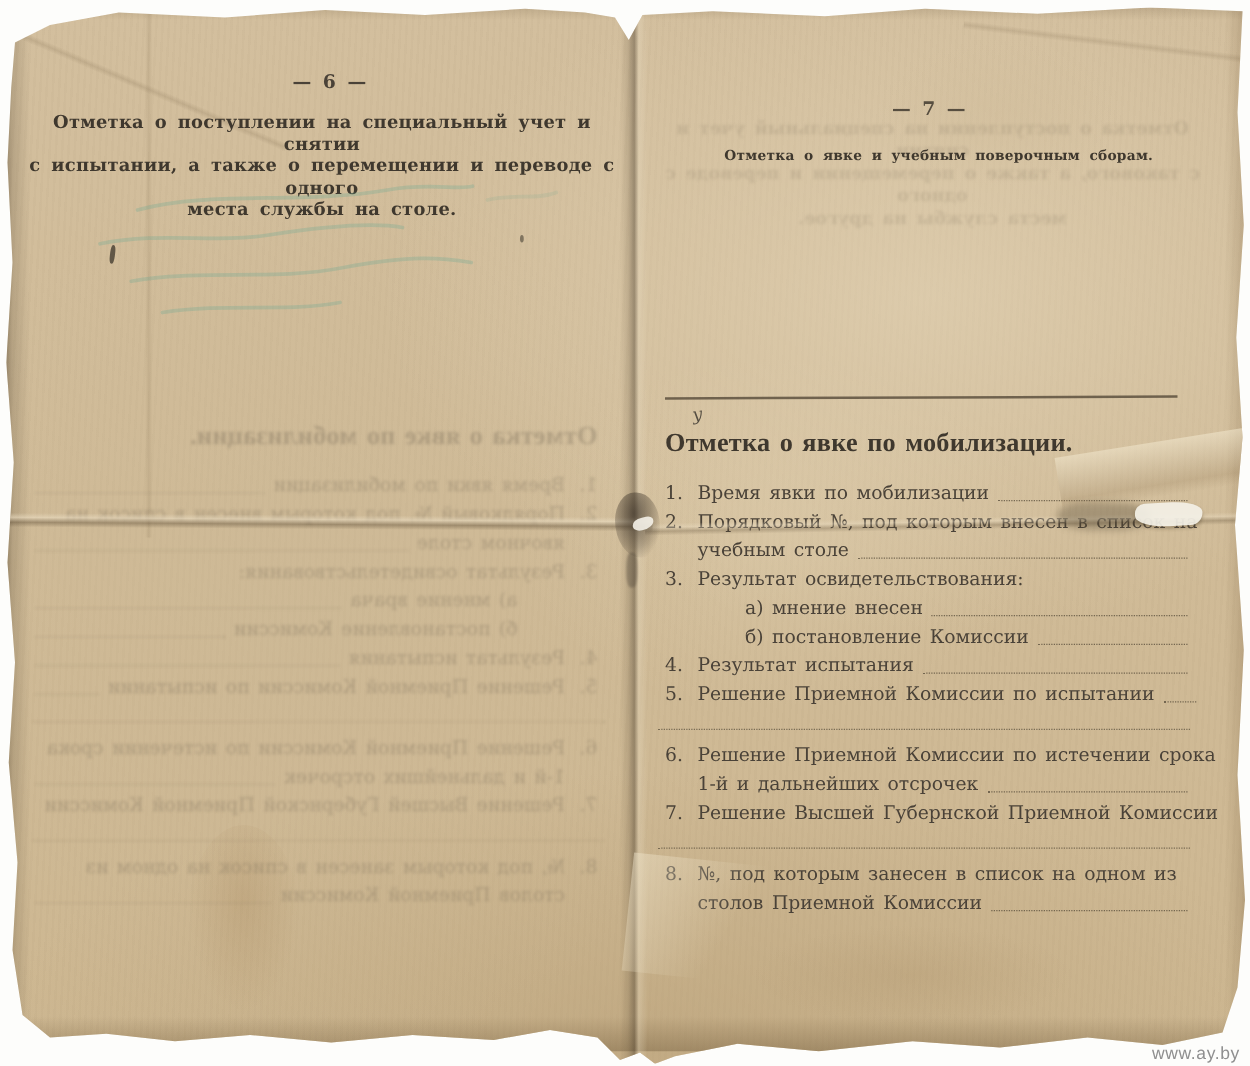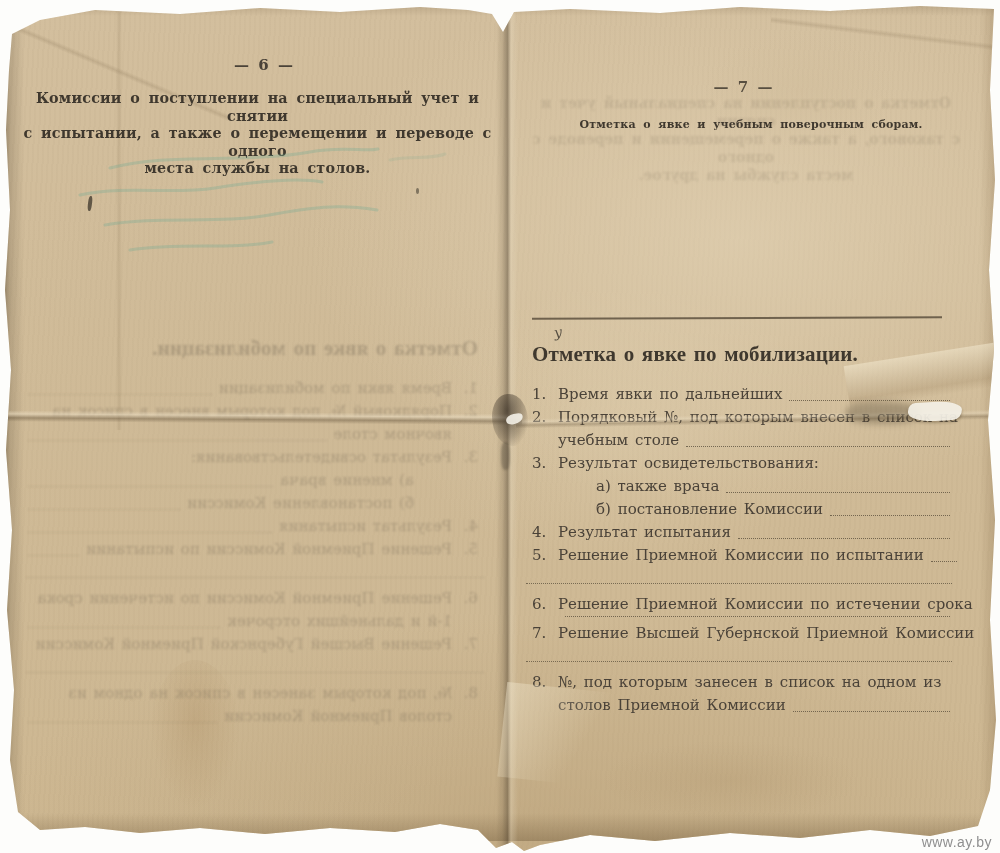--- a/index.html
+++ b/index.html
@@ -85,23 +85,23 @@
   <div class="shade crease-tl"></div>
   <div class="shade crease-tr"></div>
   <div class="shade crease-v-left"></div>
   <div class="shade stain-1"></div>
   <div class="shade stain-2"></div>
   <div class="shade stain-3"></div>
 
   <div class="page-col lp">
     <div class="page-num">— 6 —</div>
     <div class="hdr">
-      <div>Комиссии о поступлении на специальный учет и снятии</div>
+      <div>Отметка о поступлении на специальный учет и снятии</div>
       <div>с испытании, а также о перемещении и переводе с одного</div>
-      <div>места службы на столов.</div>
+      <div>места службы на столе.</div>
     </div>
     <svg class="hand-svg" width="460" height="130" viewBox="0 0 460 130">
       <g fill="none" stroke="#66a893" stroke-width="3" stroke-linecap="round" opacity=".28">
         <path d="M80 28 C140 12 210 24 280 12 C312 6 336 12 348 9"></path>
         <path d="M50 55 C100 45 140 55 185 48 C230 41 270 38 292 42"></path>
         <path d="M75 85 C130 75 190 85 245 74 C300 64 322 66 347 70"></path>
         <path d="M100 110 C150 102 200 110 242 102"></path>
         <path d="M360 20 C380 15 400 20 415 14" opacity=".5"></path>
       </g>
     </svg>
@@ -183,39 +183,39 @@
     </div>
     <div class="page-num">— 7 —</div>
     <div class="hdr">Отметка о явке и учебным поверочным сборам.</div>
     <div class="rule"></div>
     <div class="hw-mark">у</div>
     <div class="list">
       <div class="list-title">Отметка о явке по мобилизации.</div>
       <div id="mob-list-rows">
           <div class="row ">
             <span class="num">1.</span>
-            <span class="txt">Время явки по дальнейших</span>
+            <span class="txt">Время явки по мобилизации</span>
             <span class="leader"></span>
           </div>
           <div class="row ">
             <span class="num">2.</span>
             <span class="txt">Порядковый №, под которым внесен в список на</span>
           </div>
           <div class="row cont">
             <span class="num"></span>
             <span class="txt">учебным столе</span>
             <span class="leader"></span>
           </div>
           <div class="row ">
             <span class="num">3.</span>
             <span class="txt">Результат освидетельствования:</span>
           </div>
           <div class="row sub">
             <span class="num"></span>
-            <span class="txt">а) также врача</span>
+            <span class="txt">а) мнение внесен</span>
             <span class="leader"></span>
           </div>
           <div class="row sub">
             <span class="num"></span>
             <span class="txt">б) постановление Комиссии</span>
             <span class="leader"></span>
           </div>
           <div class="row ">
             <span class="num">4.</span>
             <span class="txt">Результат испытания</span>
@@ -226,20 +226,21 @@
             <span class="txt">Решение Приемной Комиссии по испытании</span>
             <span class="leader"></span>
           </div>
           <div class="sep"></div>
           <div class="row ">
             <span class="num">6.</span>
             <span class="txt">Решение Приемной Комиссии по истечении срока</span>
           </div>
           <div class="row cont">
             <span class="num"></span>
+            <span class="txt">1-й и дальнейших отсрочек</span>
             <span class="leader"></span>
           </div>
           <div class="row ">
             <span class="num">7.</span>
             <span class="txt">Решение Высшей Губернской Приемной Комиссии</span>
           </div>
           <div class="sep"></div>
           <div class="row ">
             <span class="num">8.</span>
             <span class="txt">№, под которым занесен в список на одном из</span>

